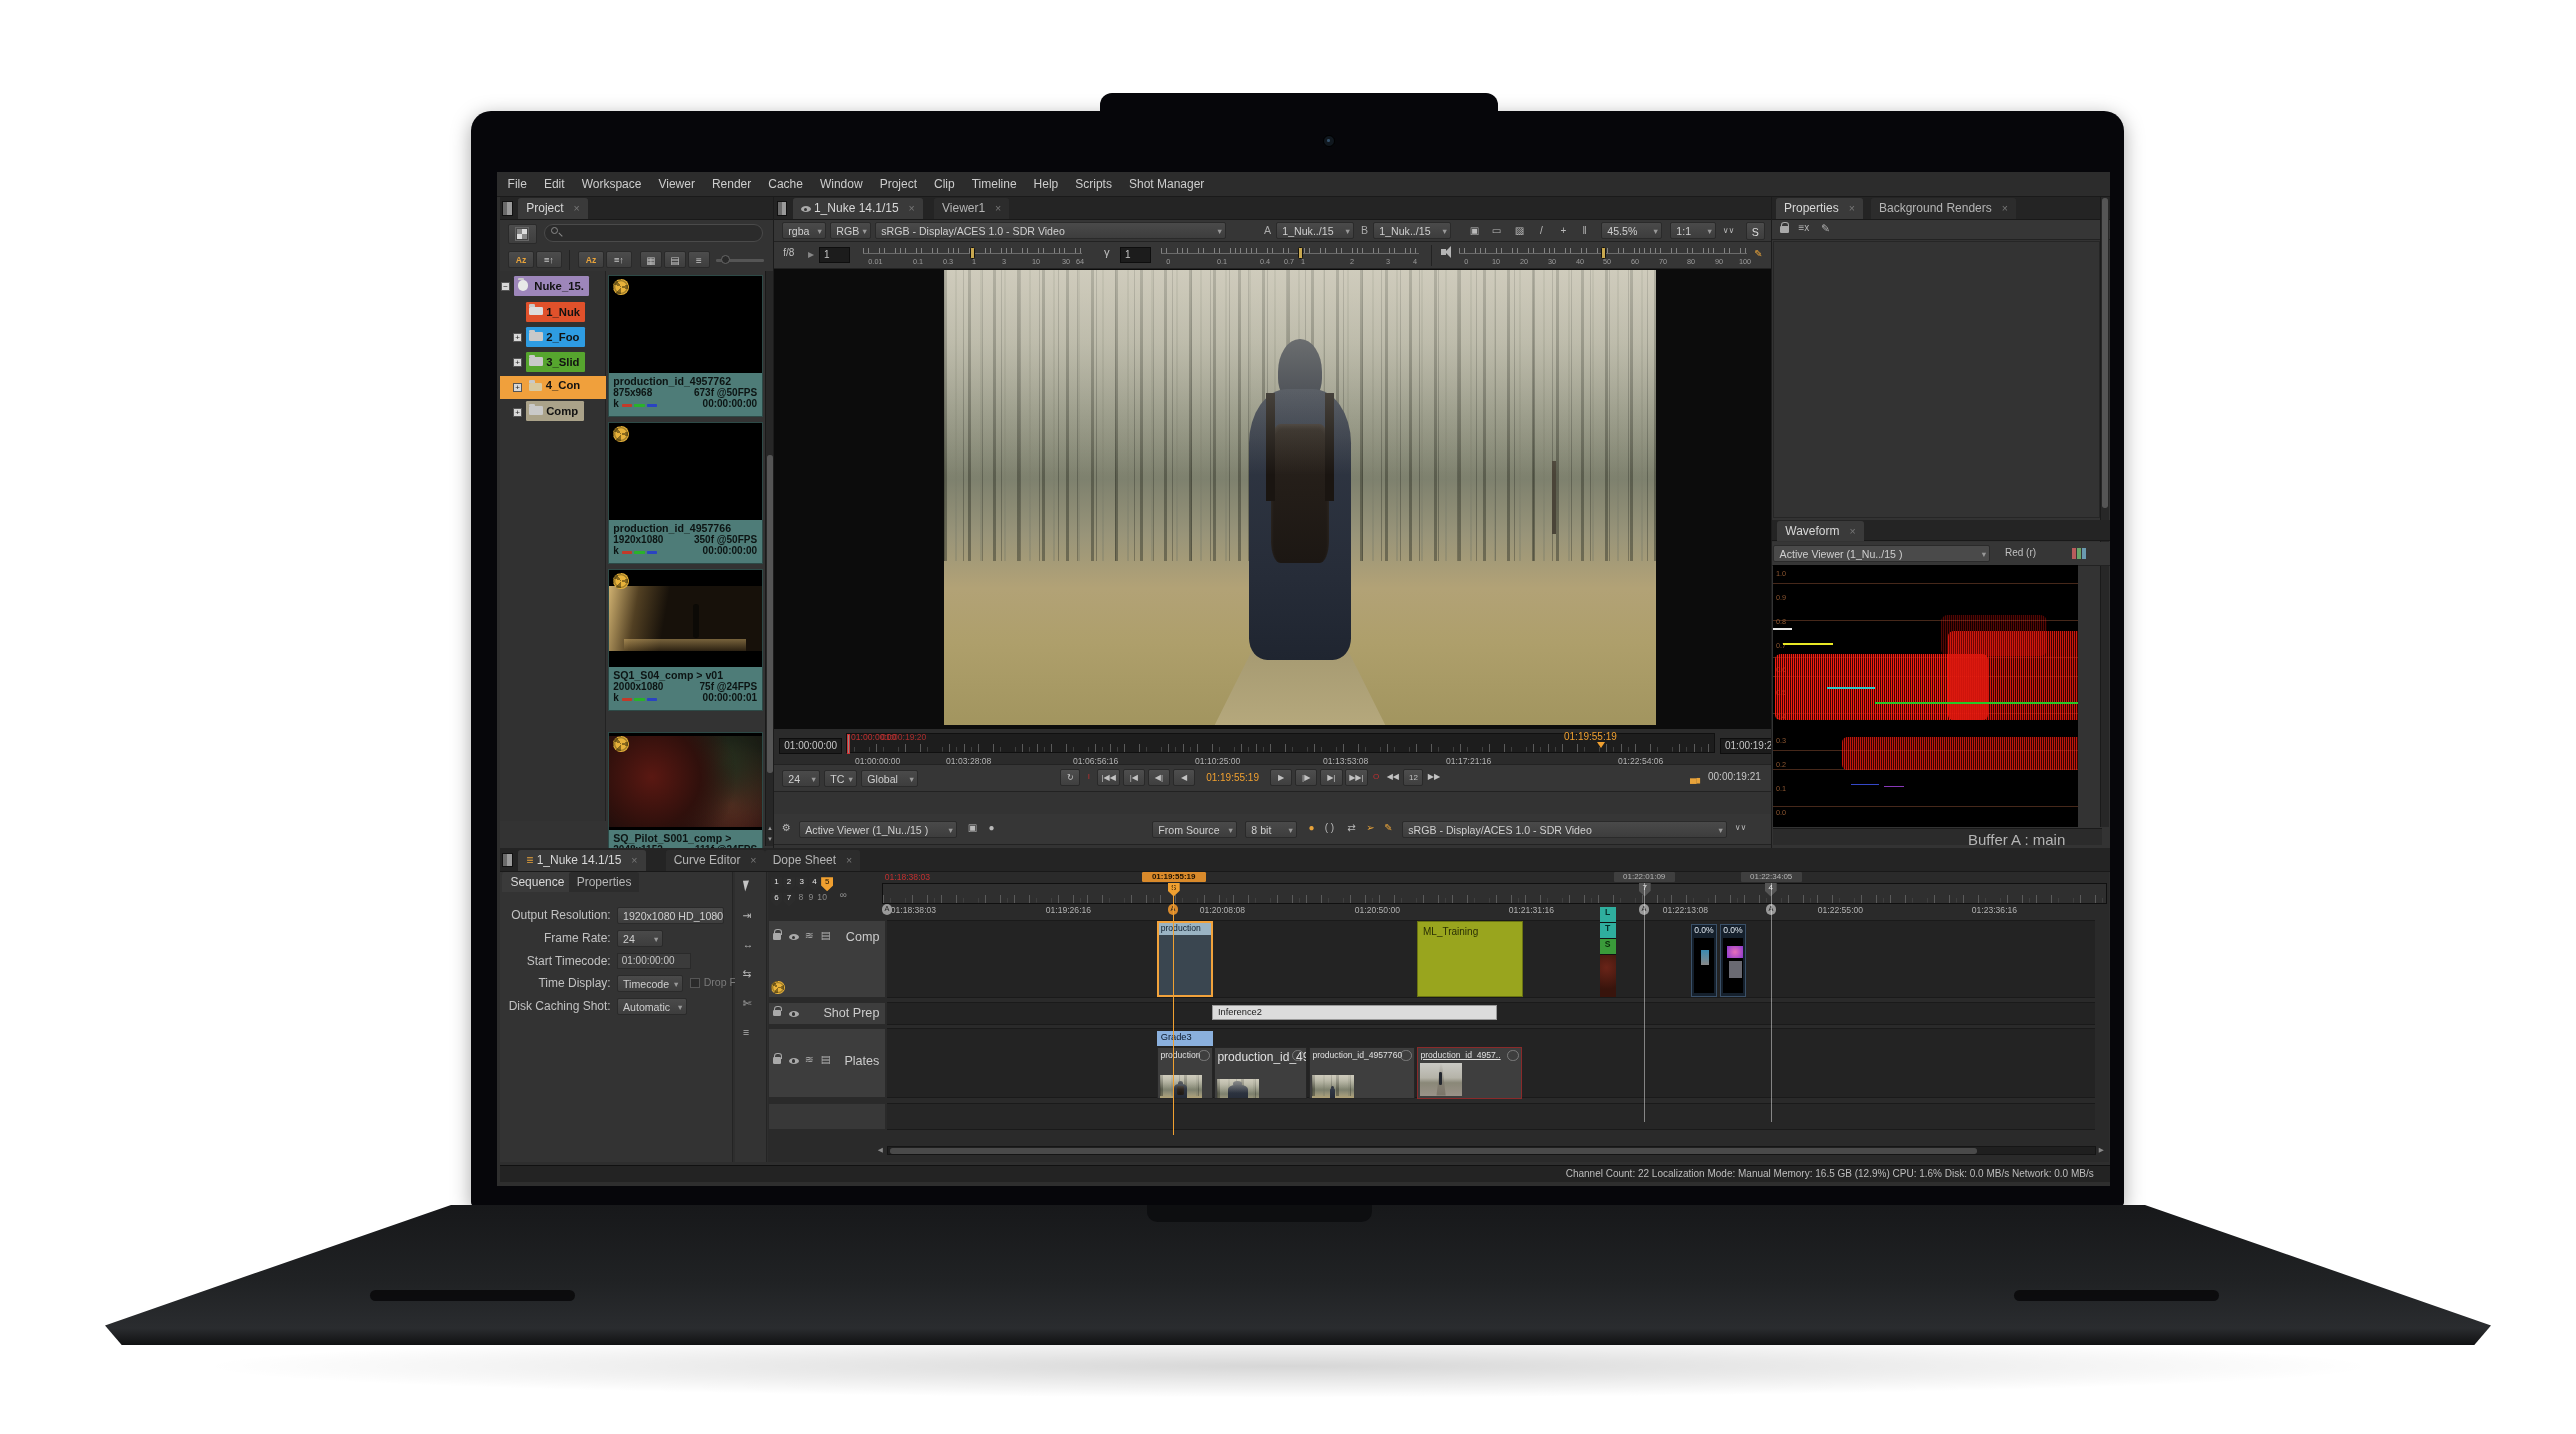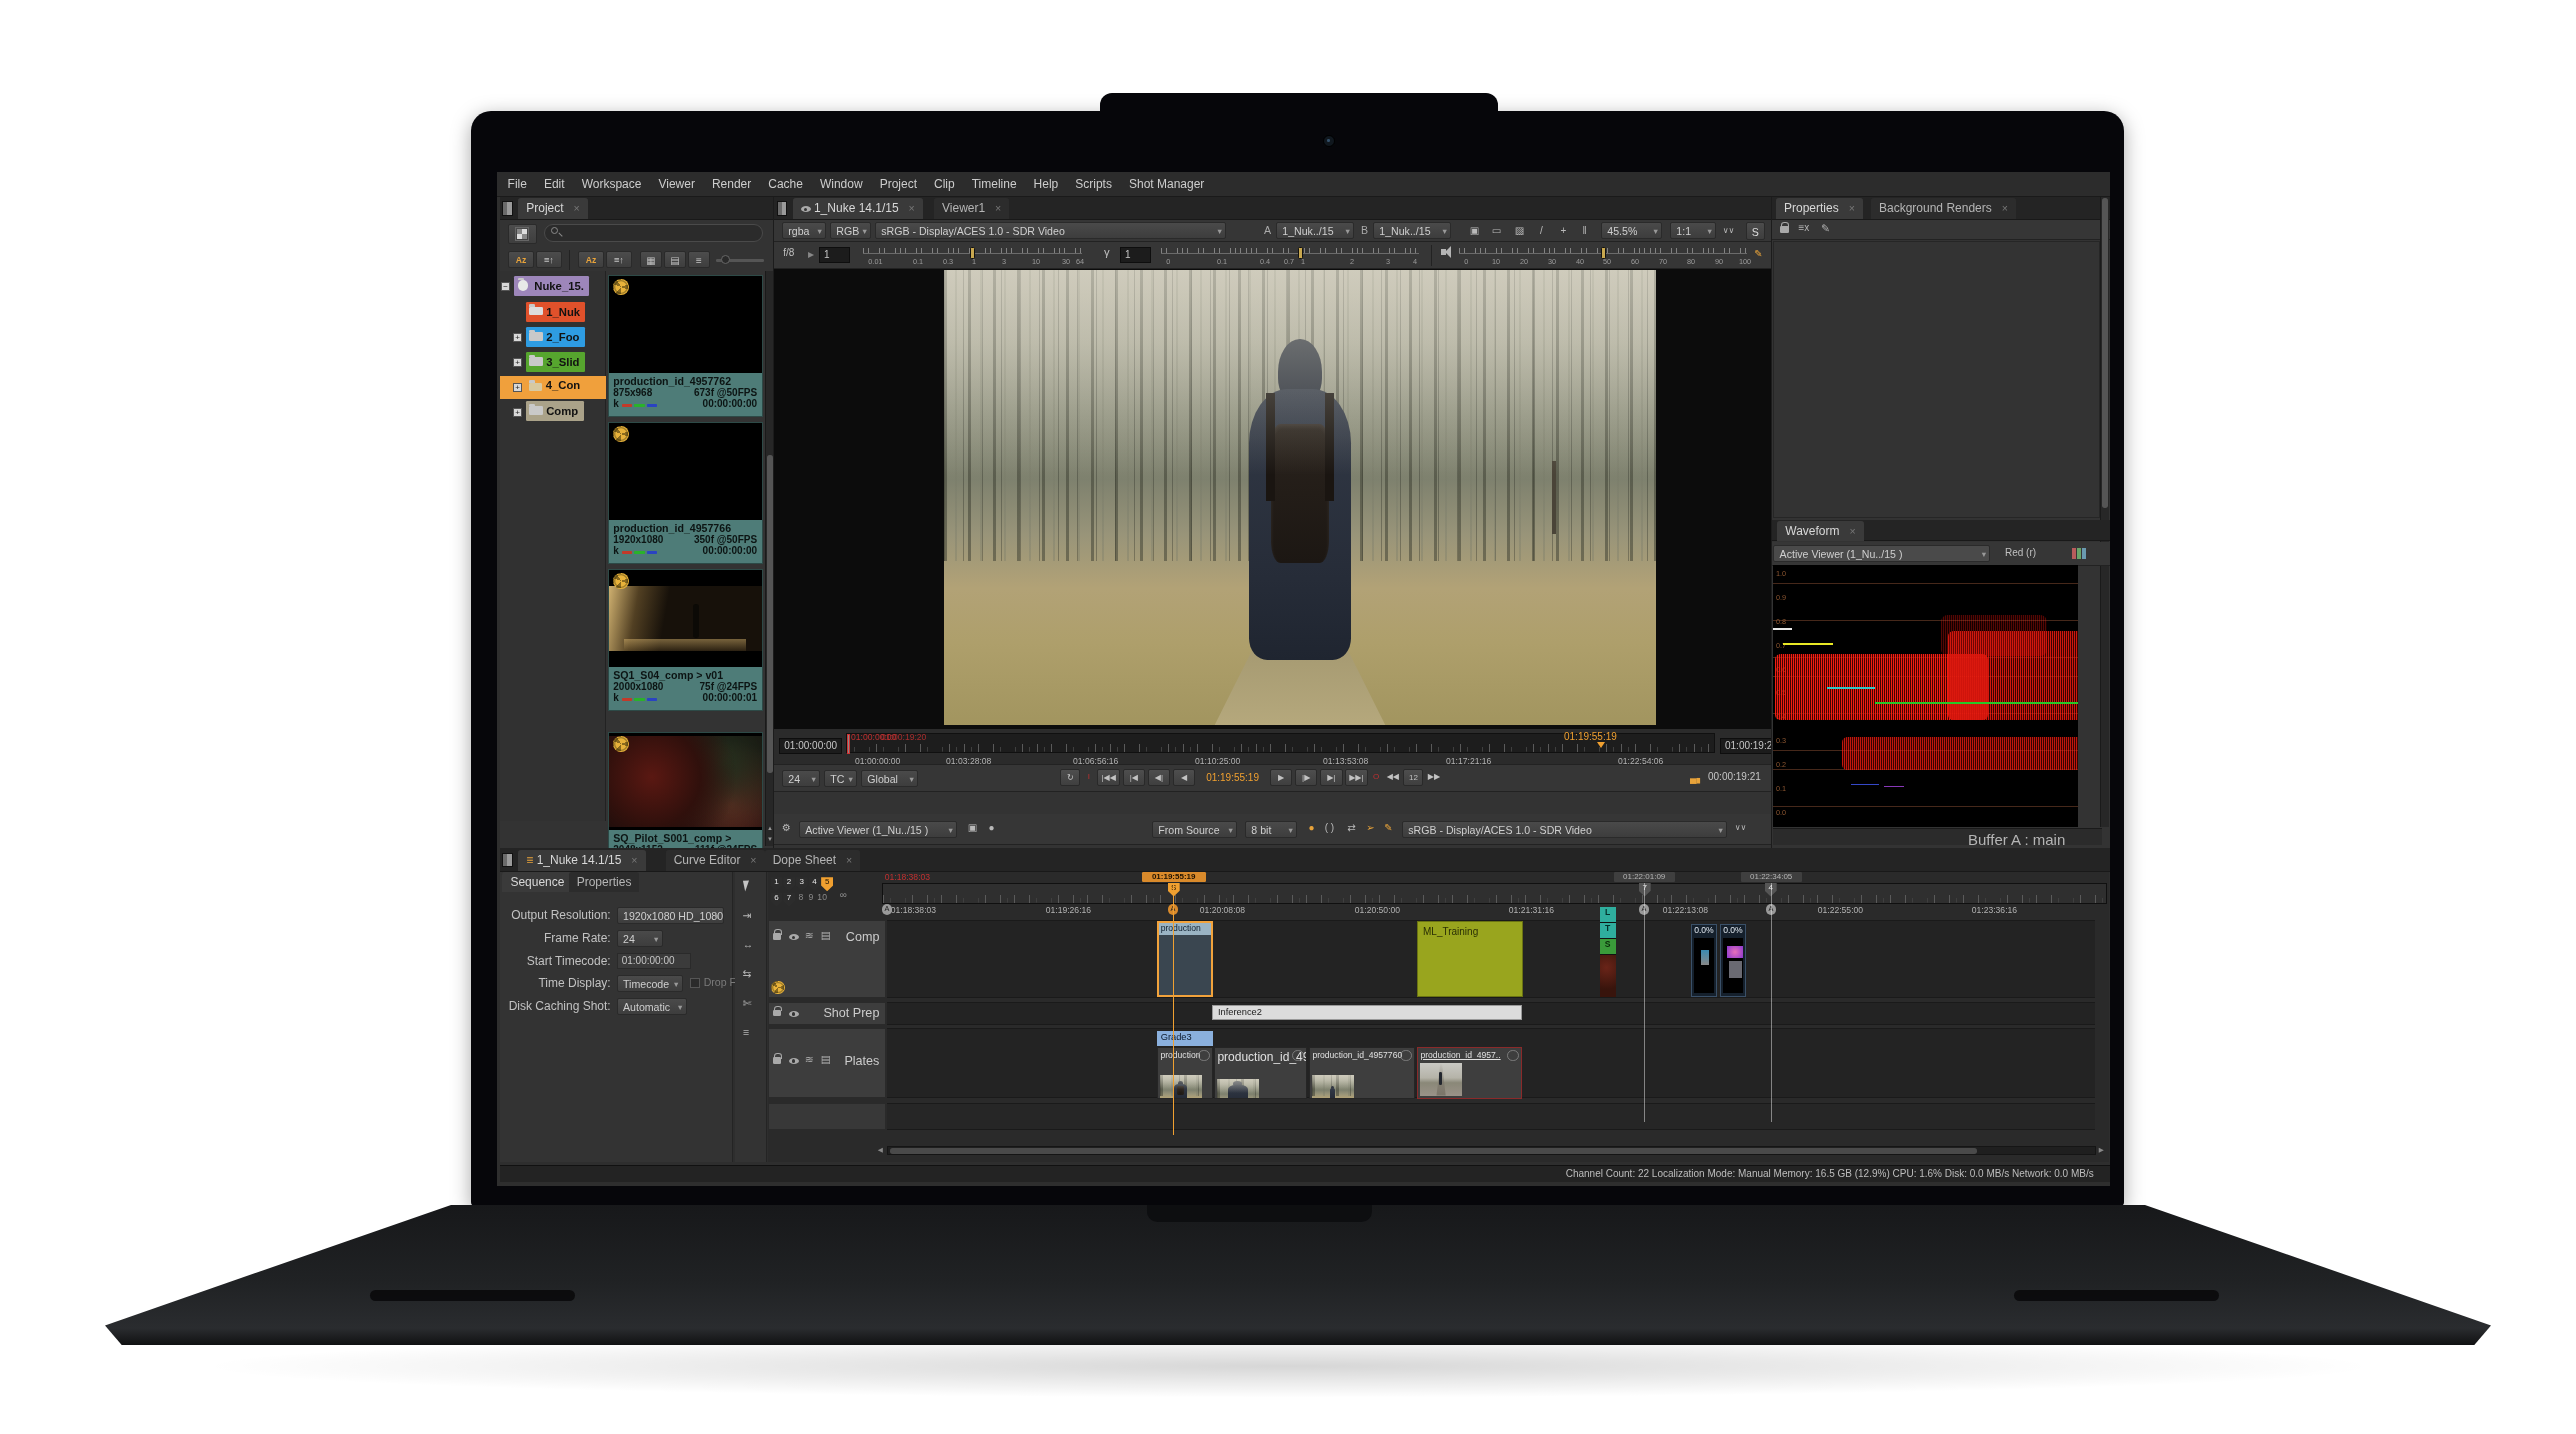--- a/index.html
+++ b/index.html
@@ -706,21 +706,21 @@
           <div class="abs" style="left:6.6px;top:12px;width:8px;height:14.6px;background:linear-gradient(180deg,#3a8ab0,#888);"></div>
         </div>
       </div>
       <div class="clip" style="left:952px;top:52px;width:26.5px;height:73px;background:#15202c;border:0.7px solid #3a5068;">
         <div style="color:#dfe6ee;font-size:8.6px;text-align:center;">0.0%</div>
         <div class="abs" style="left:2.7px;top:13.3px;right:2.7px;bottom:2.7px;background:#000;">
           <div class="abs" style="left:4px;top:8px;width:16px;height:12px;background:radial-gradient(circle,#e870b8,#8a38d0);"></div>
           <div class="abs" style="left:5.3px;top:22.5px;width:13.3px;height:17px;background:#6a6a72;"></div>
         </div>
       </div>
-      <div class="clip" style="left:444px;top:133px;width:310px;height:14.6px;background:#dcdcdc;border:0.7px solid #999;">
+      <div class="clip" style="left:444px;top:133px;width:285px;height:14.6px;background:#dcdcdc;border:0.7px solid #999;">
         <span style="position:absolute;left:5.3px;top:0.7px;color:#1a1a1a;font-size:9.3px;">Inference2</span>
       </div>
       <div class="clip" style="left:389px;top:159px;width:56px;height:14.6px;background:#8ab0dd;">
         <span style="position:absolute;left:4px;top:0.7px;color:#0d1b2e;font-size:9.3px;">Grade3</span>
       </div>
       <div class="clip" style="left:389px;top:175px;width:56px;height:52px;background:#3e3e3e;border:0.7px solid #252525;">
         <div style="color:#e0e0e0;font-size:8.6px;padding:2px 2.7px 0;white-space:nowrap;overflow:hidden;">production</div>
         <div class="forest abs" style="left:2px;top:14.6px;width:42px;height:33px;">
             <div class="person" style="left:32%;top:18%;width:36%;height:78%;">
               <div class="hood"></div>

